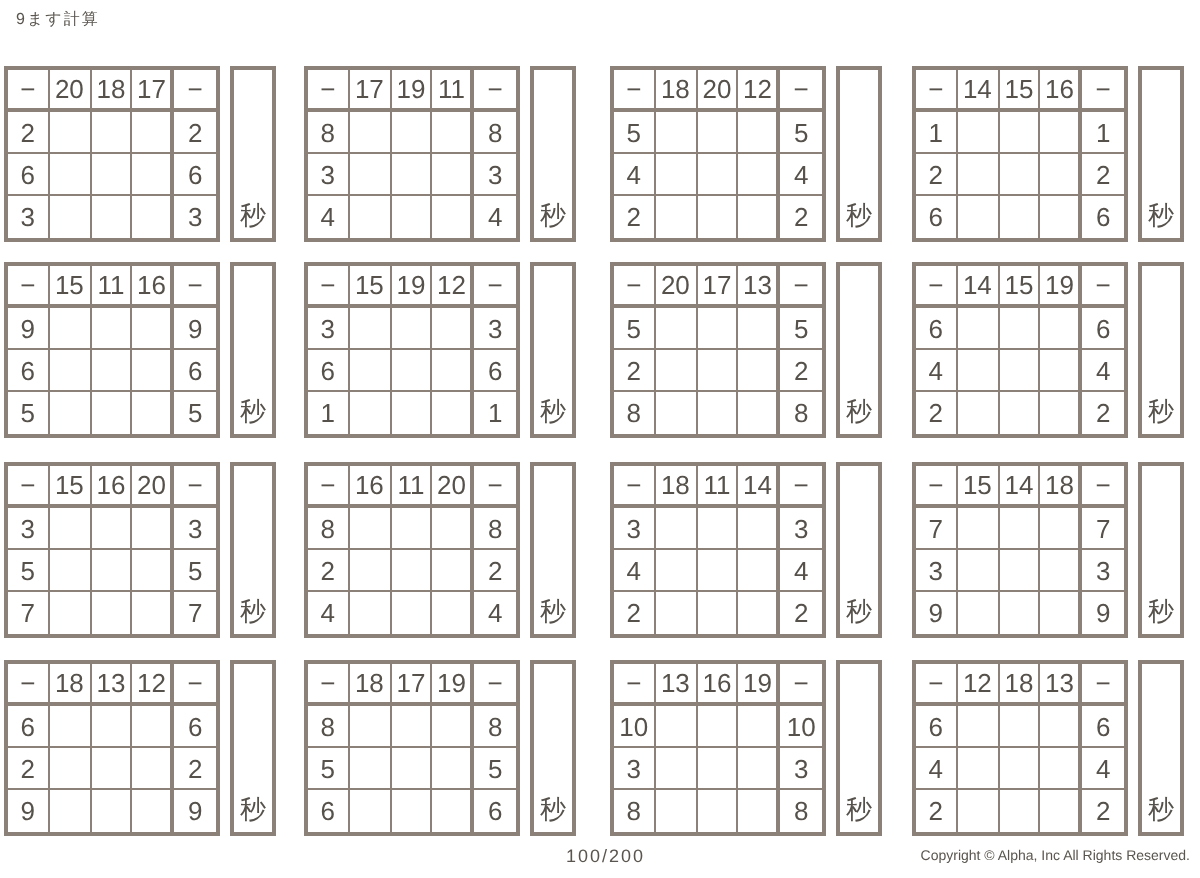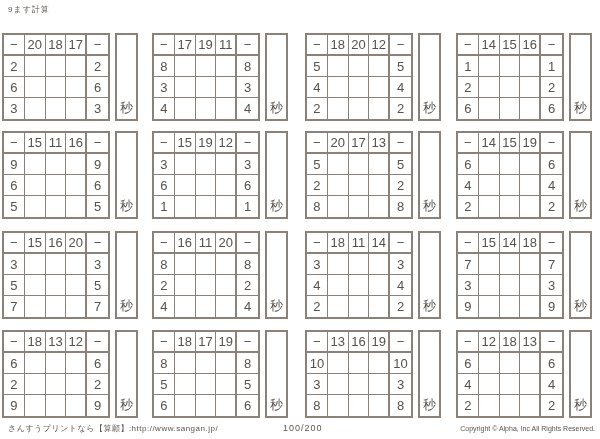--- a/index.html
+++ b/index.html
@@ -493,16 +493,15 @@
           <div class="cell"></div>
           <div class="cell"></div>
           <div class="cell"></div>
           <div class="cell">2</div>
         </div>
         <div class="timer-box">
           <span class="timer-label">秒</span>
         </div>
       </div>
     </div>
-  <div class="footer-left">さんすうプリントなら【算願】:http://www.sangan.jp/</div>
   <div class="footer-center">100/200</div>
   <div class="footer-right">Copyright © Alpha, Inc All Rights Reserved.</div>
 </div>
 
 </body></html>

